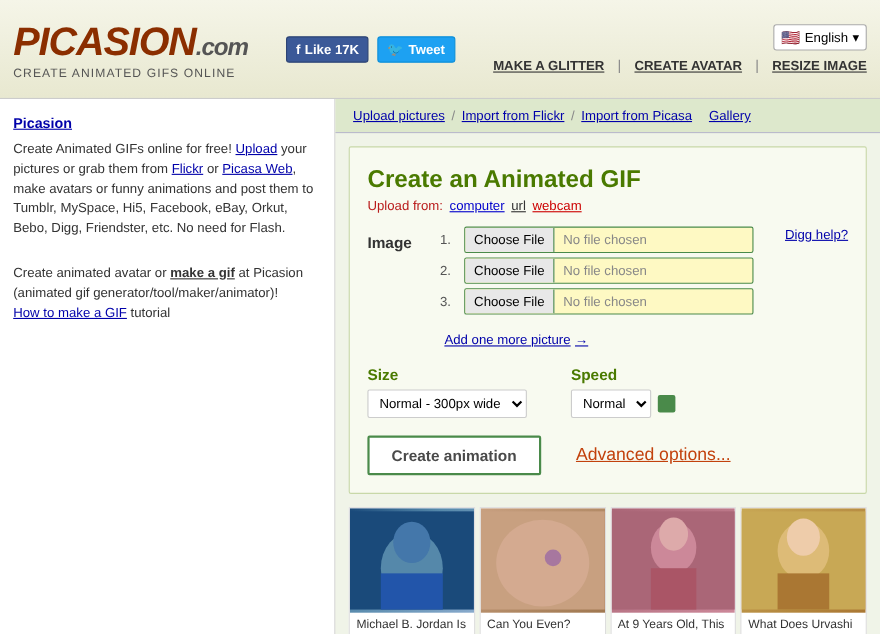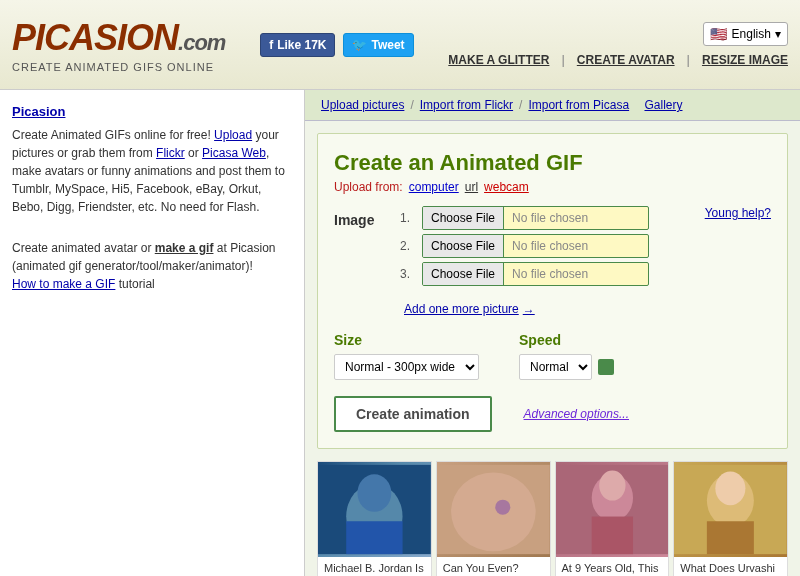--- a/index.html
+++ b/index.html
@@ -159,21 +159,21 @@
       border-right: 1px solid #4a8a4a;
       padding: 4px 8px;
       font-size: 12px;
       cursor: pointer;
       white-space: nowrap;
     }
     .file-name {
       padding: 4px 8px;
       font-size: 12px;
       color: #888;
-      width: 144px;
+      width: 180px;
     }
     #need-help { color: #00a; text-decoration: underline; cursor: pointer; font-size: 12px; white-space: nowrap; }
     #add-more {
       color: #00a;
       text-decoration: underline;
       cursor: pointer;
       font-size: 12px;
       margin-left: 70px;
       margin-bottom: 16px;
       display: flex;
@@ -211,21 +211,21 @@
       background: #fff;
       border: 2px solid #4a8a4a;
       color: #4a4a4a;
       padding: 8px 20px;
       font-size: 14px;
       font-weight: bold;
       cursor: pointer;
       border-radius: 2px;
       margin-right: 16px;
     }
-    #advanced-link { color: #6d28d9; text-decoration: underline; cursor: pointer; font-size: 12px; font-style: italic; }
+    #advanced-link { color: #c2410c; text-decoration: underline; cursor: pointer; font-size: 16px; }
 
     
     #ad-row {
       display: flex;
       gap: 4px;
       margin: 8px 12px;
     }
     .ad-card {
       flex: 1;
       background: #fff;
@@ -346,21 +346,21 @@
             </div>
           </div>
           <div class="file-row">
             <span class="row-num">3.</span>
             <div class="file-input-group">
               <button class="choose-file-btn">Choose File</button>
               <span class="file-name">No file chosen</span>
             </div>
           </div>
         </div>
-        <span id="need-help">Young help?</span>
+        <span id="need-help">Digg help?</span>
       </div>
 
       <div id="add-more">
         <span>Add one more picture</span>
         <span>→</span>
       </div>
 
       <div id="options-row">
         <div class="option-group">
           <div class="option-label">Size</div>

